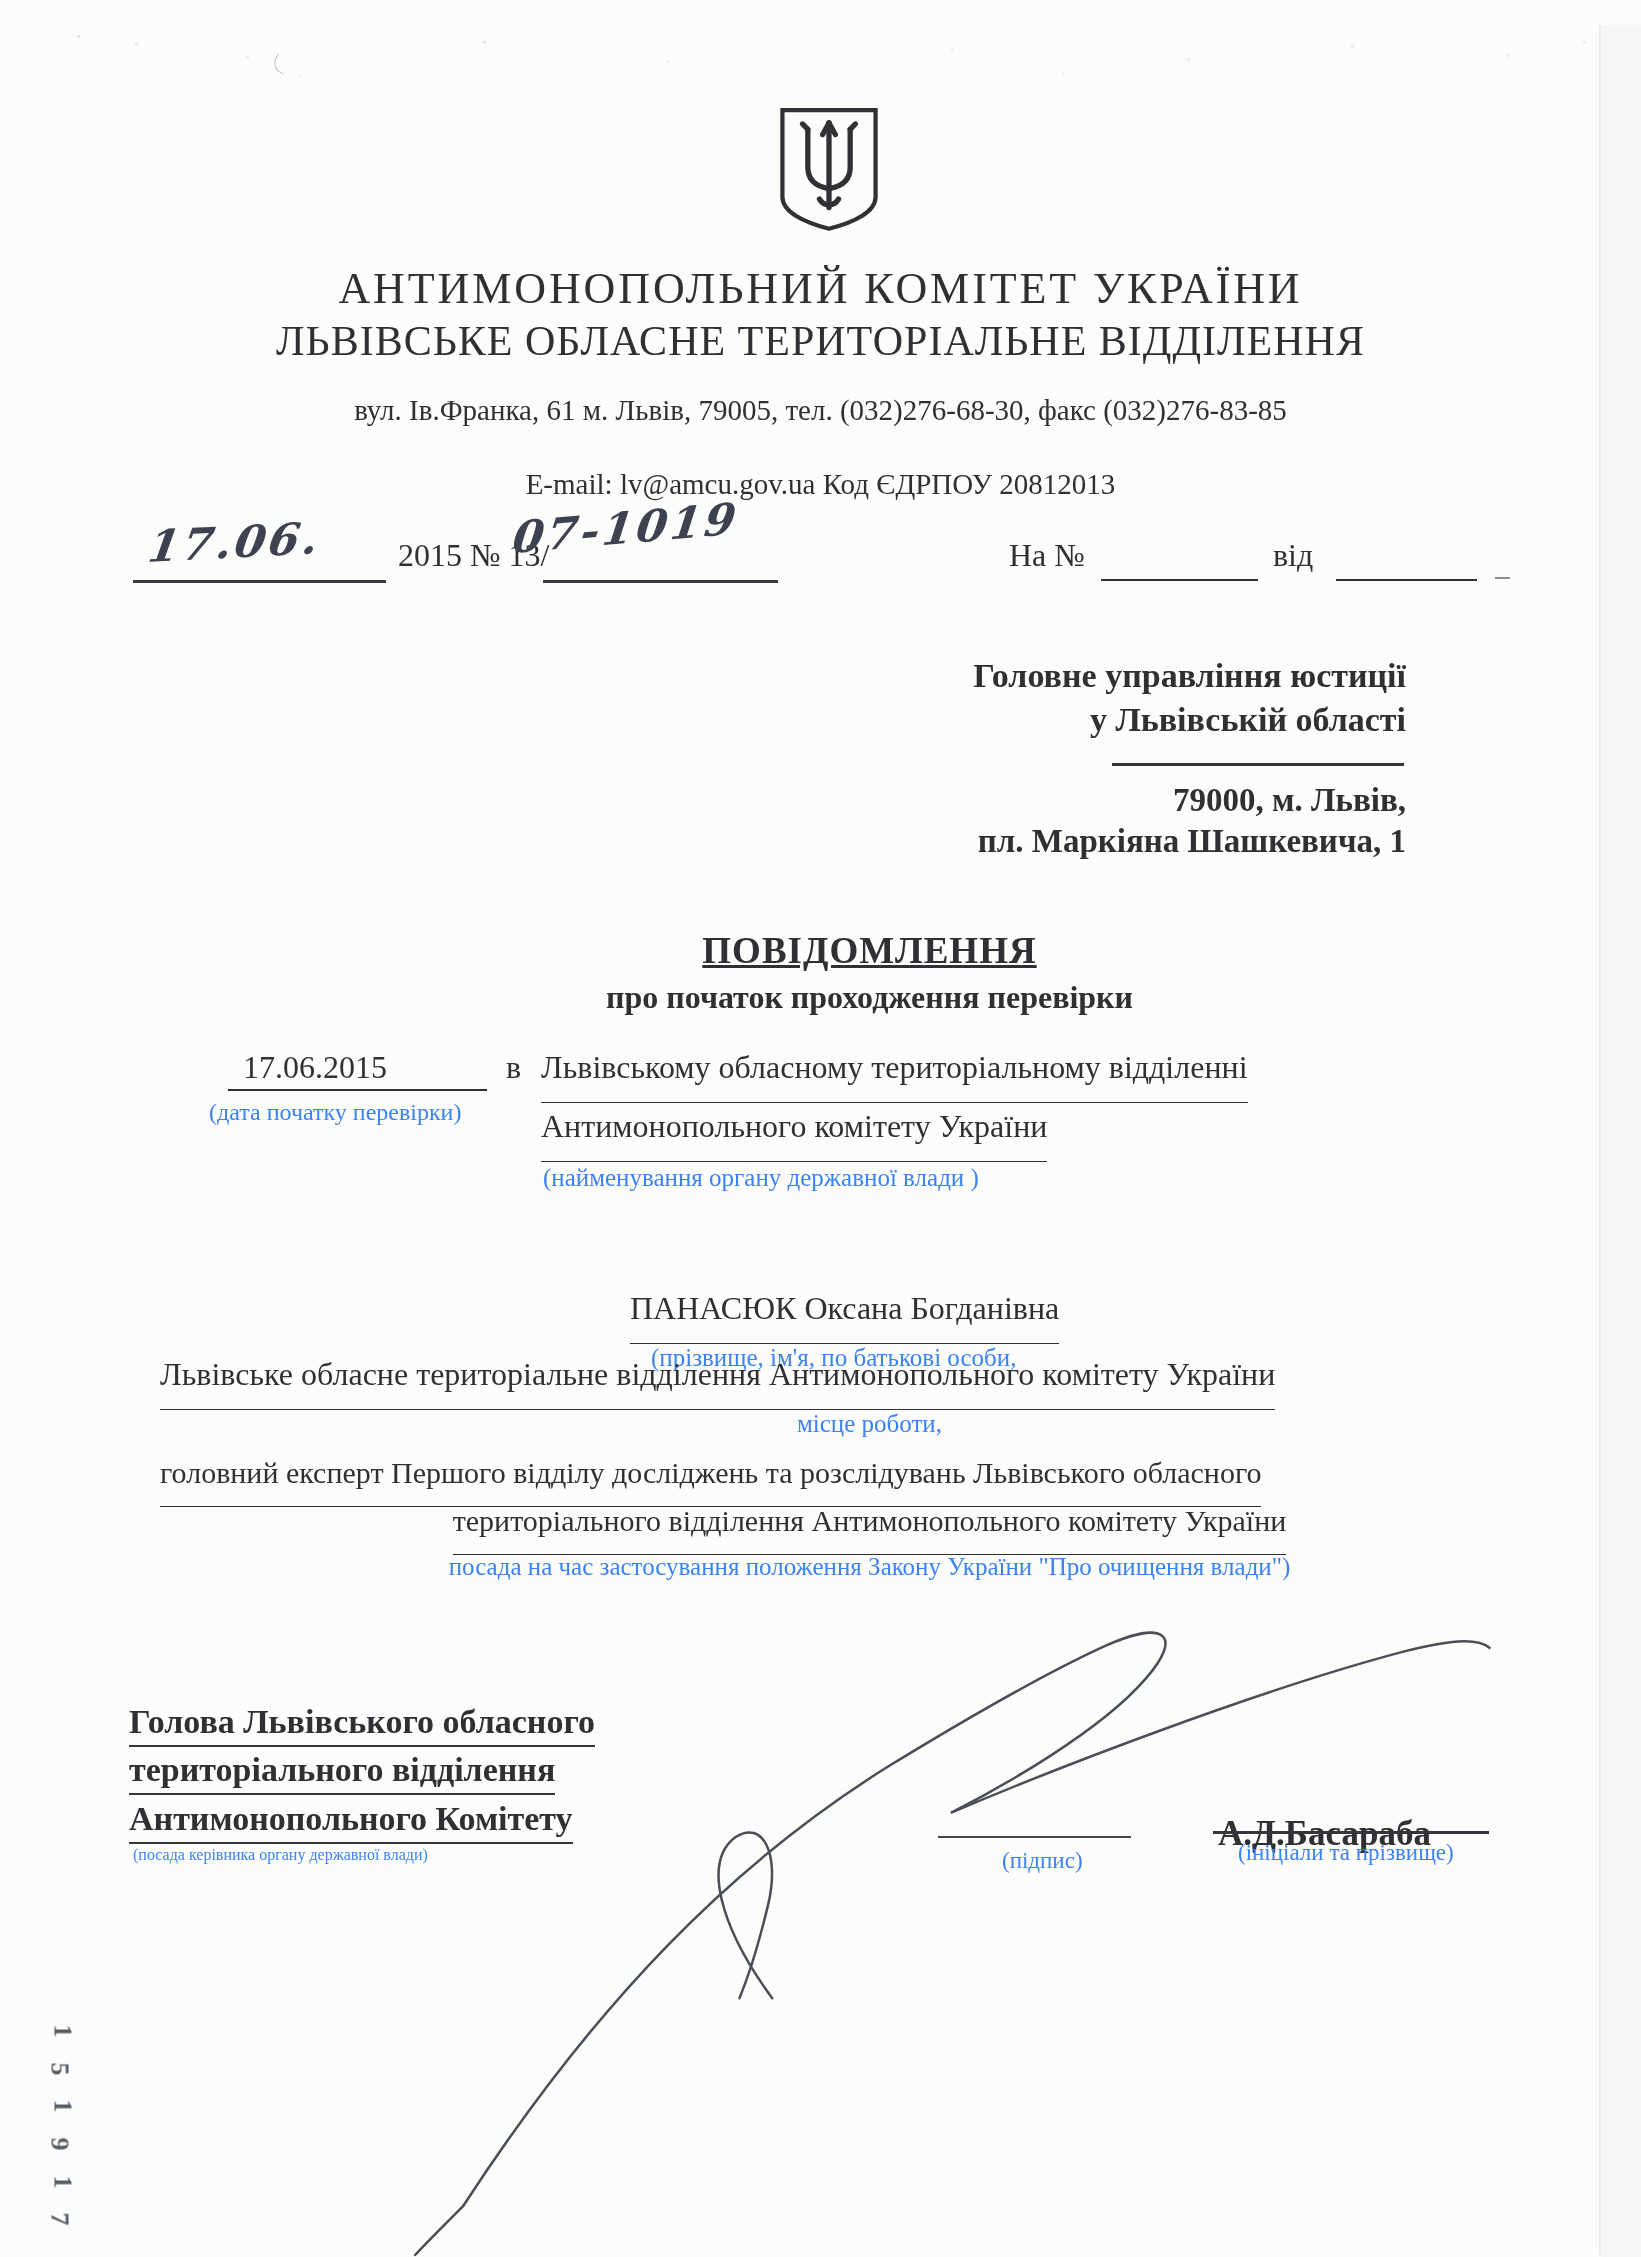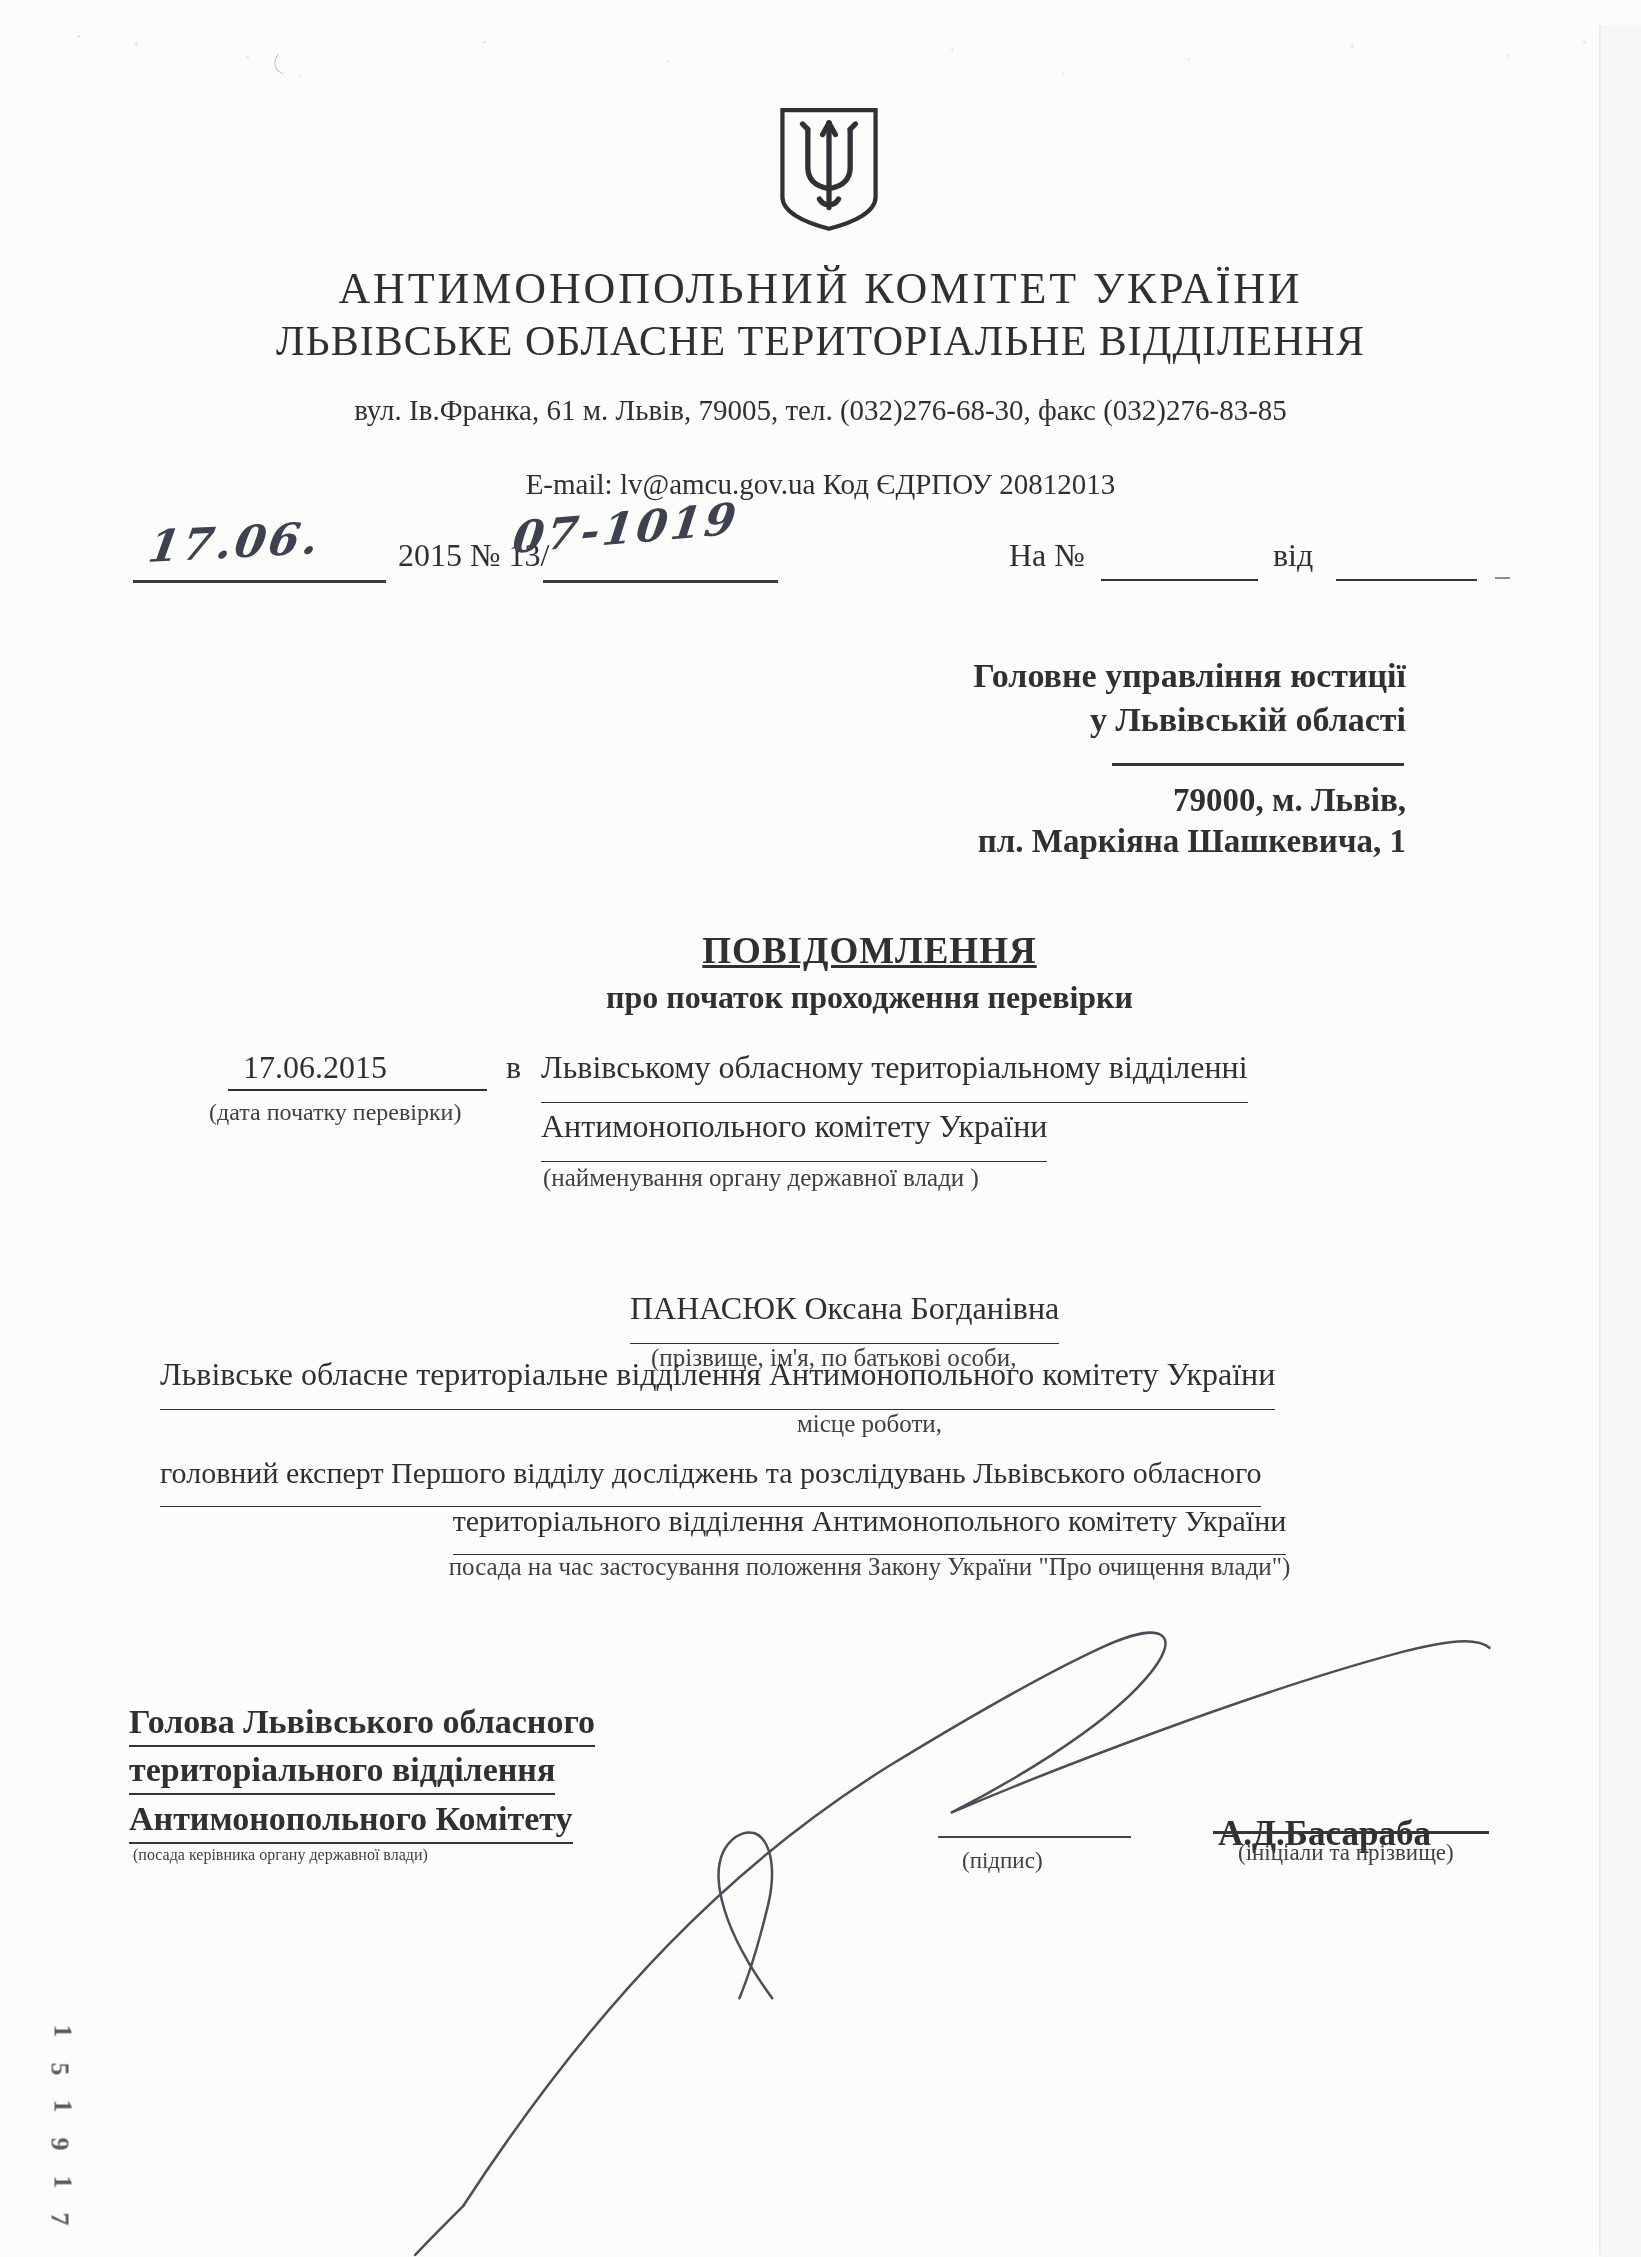--- a/index.html
+++ b/index.html
@@ -3,21 +3,21 @@
 <meta charset="utf-8">
 <style>
   html,body{margin:0;padding:0;background:#e8e8e8;}
   .page{position:relative;width:1641px;height:2257px;background:#fcfcfb;overflow:hidden;
         font-family:"Liberation Serif", serif;color:#2e3033;}
   .abs{position:absolute;}
   .ctr{left:0;width:1641px;text-align:center;}
   .b{font-weight:bold;}
   .ul{display:inline-block;border-bottom:1.9px solid #2f3134;padding-bottom:16px;}
   .ul3{display:inline-block;border-bottom:2.9px solid #33363a;padding-bottom:3.9px;}
-  .cap{color:#404040;}
+  .cap{color:#3b82f6;}
   .hand{font-family:"DejaVu Serif", serif;font-style:italic;font-weight:bold;color:#3d4150;
         letter-spacing:2.9px;transform:skewX(-12deg) rotate(-3deg);transform-origin:left bottom;}
   .hline{position:absolute;background:#383b42;}
   .pline{position:absolute;background:#2f3134;}
   .stampdigit{position:absolute;font-family:"Liberation Serif", serif;font-size:26px;color:#565b63;
         transform:rotate(90deg);filter:blur(0.4px);font-weight:bold;}
   .noise{position:absolute;width:2.9px;height:2.9px;background:rgba(90,90,95,.16);border-radius:50%;
         box-shadow:58px 7.7px rgba(90,90,95,.14),169px 21px rgba(90,90,95,.12),406px 5.8px rgba(90,90,95,.15),
         589px 25px rgba(90,90,95,.10),874px 13.5px rgba(90,90,95,.13),1110px 23px rgba(90,90,95,.12),
         1274px 9.7px rgba(90,90,95,.14),1429px 19.3px rgba(90,90,95,.10),1506px 5.8px rgba(90,90,95,.12),
@@ -94,21 +94,21 @@
   <div class="abs" style="left:160px;top:1456px;font-size:30px;"><span class="ul">головний експерт Першого відділу досліджень та розслідувань  Львівського обласного</span></div>
   <div class="abs" style="left:97px;top:1504px;width:1545px;text-align:center;font-size:30px;"><span class="ul">територіального відділення Антимонопольного комітету України</span></div>
   <div class="abs cap" style="left:97px;top:1553px;width:1545px;text-align:center;font-size:25px;">посада на час застосування положення Закону України "Про очищення влади")</div>
 
   <div class="abs b" style="left:129px;top:1703px;font-size:34px;"><span class="ul3">Голова Львівського обласного</span></div>
   <div class="abs b" style="left:129px;top:1751px;font-size:34px;"><span class="ul3">територіального відділення</span></div>
   <div class="abs b" style="left:129px;top:1800px;font-size:34px;"><span class="ul3">Антимонопольного Комітету</span></div>
   <div class="abs cap" style="left:133px;top:1846px;font-size:16px;">(посада керівника органу державної влади)</div>
 
   <div class="pline" style="left:938px;top:1836px;width:193px;height:1.9px;background:#44474c;"></div>
-  <div class="abs cap" style="left:962px;top:1848px;font-size:23px;">(підпис)</div>
+  <div class="abs cap" style="left:1002px;top:1848px;font-size:23px;">(підпис)</div>
 
   <div class="abs b" style="left:1218px;top:1786px;font-size:35px;margin-top:28px;">А.Д.Басараба</div>
   <div class="pline" style="left:1213px;top:1831px;width:276px;height:2.9px;background:#33363a;"></div>
   <div class="abs cap" style="left:1238px;top:1840px;font-size:23px;">(ініціали та прізвище)</div>
 
   <div class="abs" style="left:0;top:0;width:1641px;height:2257px;pointer-events:none;">
     <svg width="1641" height="2257" viewBox="0 0 1700 2338">
       <g fill="none" stroke="#4a4e57" stroke-width="2.6" stroke-linecap="round">
         <path d="M480 2285 C620 2070 760 1930 920 1830 C1010 1775 1090 1730 1145 1705 C1205 1678 1228 1692 1186 1740 C1140 1793 1040 1850 985 1878 C1090 1833 1300 1752 1450 1712 C1500 1699 1530 1696 1543 1707"></path>
         <path d="M800 2070 C745 1995 728 1928 762 1903 C790 1885 808 1920 796 1972 C786 2014 776 2046 766 2070"></path>

